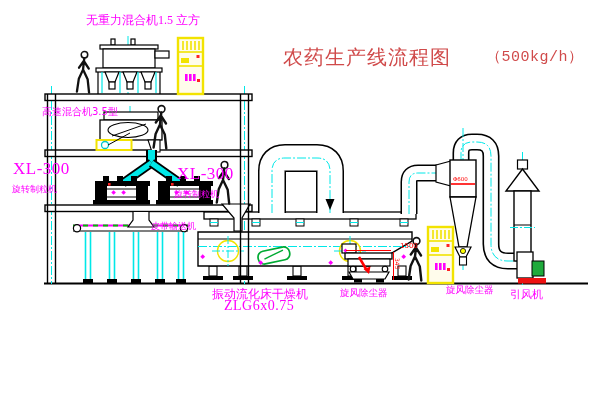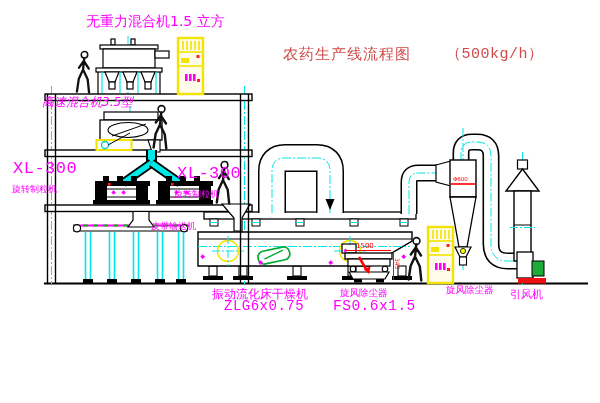--- a/index.html
+++ b/index.html
@@ -5,28 +5,28 @@
   html,body{margin:0;padding:0;background:#fff;}
   .stage{
     position:relative;width:600px;height:403px;background:#ffffff;overflow:hidden;
     font-family:"DejaVu Sans",sans-serif;
   }
   .stage svg{position:absolute;left:0;top:0;}
   .lbl{
     position:absolute;color:#ff00ff;white-space:nowrap;line-height:1;
     font-family:"DejaVu Sans",sans-serif;
   }
-  .model{font-family:Liberation Mono, monospace;font-weight:normal;letter-spacing:.5px;}
+  .model{font-family:Liberation Serif, serif;font-weight:normal;letter-spacing:.5px;}
   .dim{position:absolute;color:#ff0000;white-space:nowrap;line-height:1;}
   .dim-v{writing-mode:vertical-rl;}
   .title{
     position:absolute;left:283px;top:47px;display:flex;align-items:center;gap:3px;
     color:#d04a4a;white-space:nowrap;line-height:1;
   }
-  .t-cn{font-size:15px;letter-spacing:1px;}
+  .t-cn{font-size:20px;letter-spacing:1px;}
   .t-cap{font-size:15px;letter-spacing:0.5px;font-family:Liberation Mono, monospace;margin-left:32px;}
 </style>
 </head>
 <body>
 
 <div class="stage">
 
 <svg width="600" height="403" viewBox="0 0 600 403">
   <defs>
     <symbol id="person" viewBox="0 0 20 46">
@@ -334,37 +334,36 @@
   <use href="#person" x="151" y="104" width="20" height="46"></use>
   <use href="#person" x="214" y="160" width="20" height="45"></use>
   <use href="#person" x="406" y="235" width="20" height="48"></use>
 </svg>
 
 <div class="title">
   <span class="t-cn">农药生产线流程图</span>
   <span class="t-cap">（500kg/h）</span>
 </div>
 
-<div class="lbl" style="left:86px;top:14px;font-size:14px;">无重力混合机1.5 立方</div>
-<div class="lbl" style="left:42px;top:96px;font-size:12px;font-style:italic;">高速混合机3.5型</div>
+<div class="lbl" style="left:86px;top:14px;font-size:12px;font-family:Liberation Serif, serif;">无重力混合机1.5 立方</div>
+<div class="lbl" style="left:42px;top:107px;font-size:10px;">高速混合机3.5型</div>
 
 <div class="lbl model" style="left:13px;top:160px;font-size:17px;">XL-300</div>
 <div class="lbl" style="left:12px;top:185px;font-size:9px;">旋转制粒机</div>
 
 <div class="lbl model" style="left:177px;top:165px;font-size:17px;">XL-300</div>
 <div class="lbl" style="left:174px;top:190px;font-size:9px;">旋转制粒机</div>
 
 <div class="lbl" style="left:151px;top:222px;font-size:9px;">皮带输送机</div>
 
 <div class="lbl" style="left:212px;top:288px;font-size:12px;">振动流化床干燥机</div>
 <div class="lbl model" style="left:224px;top:299px;font-size:14px;">ZLG6x0.75</div>
 
 <div class="lbl" style="left:340px;top:288px;font-size:9.5px;">旋风除尘器</div>
-<div class="lbl model" style="left:333px;top:299px;font-size:14.5px;">FS0.6x1.5</div>
 
 <div class="lbl" style="left:446px;top:285px;font-size:9.5px;">旋风除尘器</div>
 <div class="lbl" style="left:510px;top:289px;font-size:11px;">引风机</div>
 
-<div class="dim" style="left:356px;top:243px;font-size:7px;">1500</div>
+<div class="dim" style="left:356px;top:243px;font-size:7px;padding-left:44px;">1500</div>
 <div class="dim dim-v" style="left:394px;top:258px;font-size:6px;">345</div>
 <div class="dim" style="left:453px;top:177px;font-size:5.5px;">Φ600</div>
 
 </div>
 
 </body></html>

